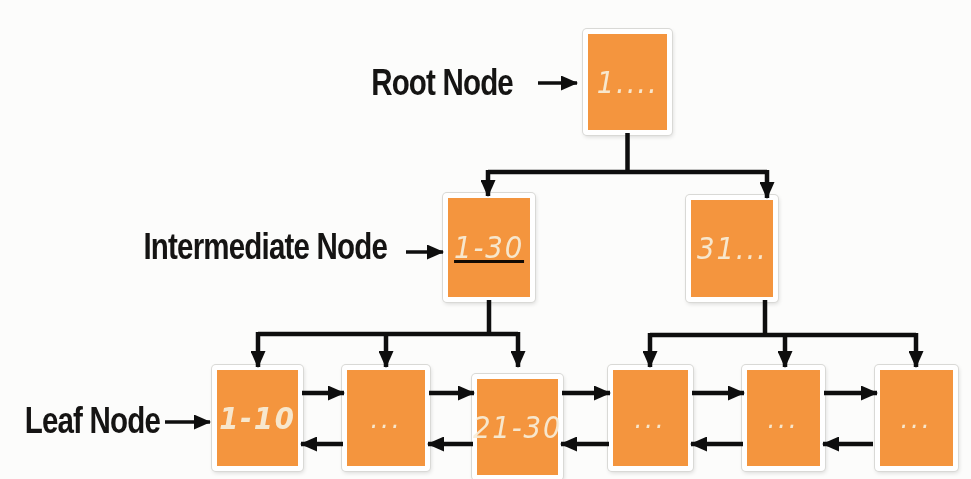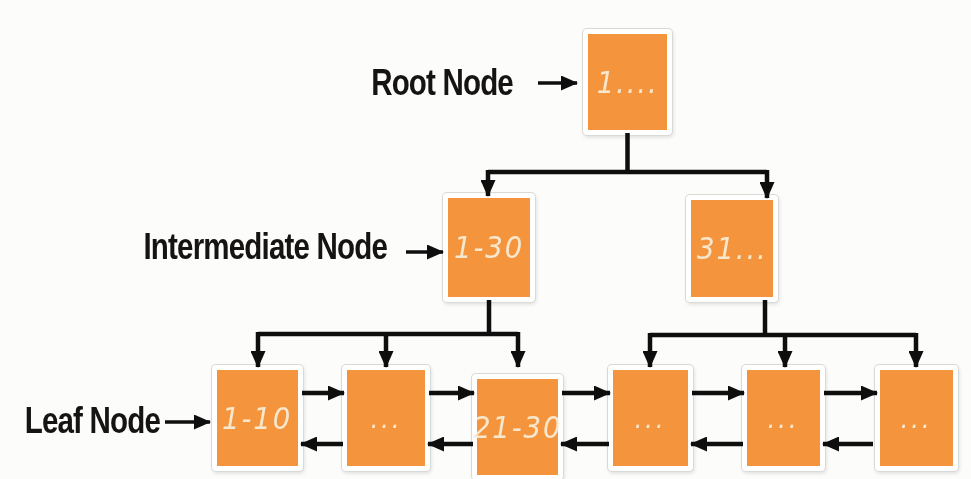--- a/index.html
+++ b/index.html
@@ -59,28 +59,28 @@
 <div id="canvas">
 
   <div class="lvl-label" style="right:458px;top:65px;">Root Node</div>
   <div class="lvl-label" style="right:584px;top:229px;">Intermediate Node</div>
   <div class="lvl-label" style="right:811px;top:403px;">Leaf Node</div>
 
   <div class="node" style="left:583px;top:29px;width:89px;height:106px;">
     <span class="val">1....</span>
   </div>
 
-  <div class="node" style="left:443px;top:193px;width:92px;height:109px;">
+  <div class="node" style="left:443px;top:193px;width:92px;height:109px;text-decoration:underline;">
     <span class="val">1-30</span>
   </div>
   <div class="node" style="left:686px;top:195px;width:92px;height:107px;">
     <span class="val">31...</span>
   </div>
 
-  <div class="node" style="left:212px;top:365px;width:91px;height:106px;">
+  <div class="node" style="left:212px;top:365px;width:91px;height:106px;font-weight:bold;">
     <span class="val">1-10</span>
   </div>
   <div class="node" style="left:342px;top:365px;width:88px;height:106px;">
     <span class="val small">...</span>
   </div>
   <div class="node" style="left:472px;top:374px;width:91px;height:106px;">
     <span class="val">21-30</span>
   </div>
   <div class="node" style="left:608px;top:365px;width:85px;height:106px;">
     <span class="val small">...</span>

